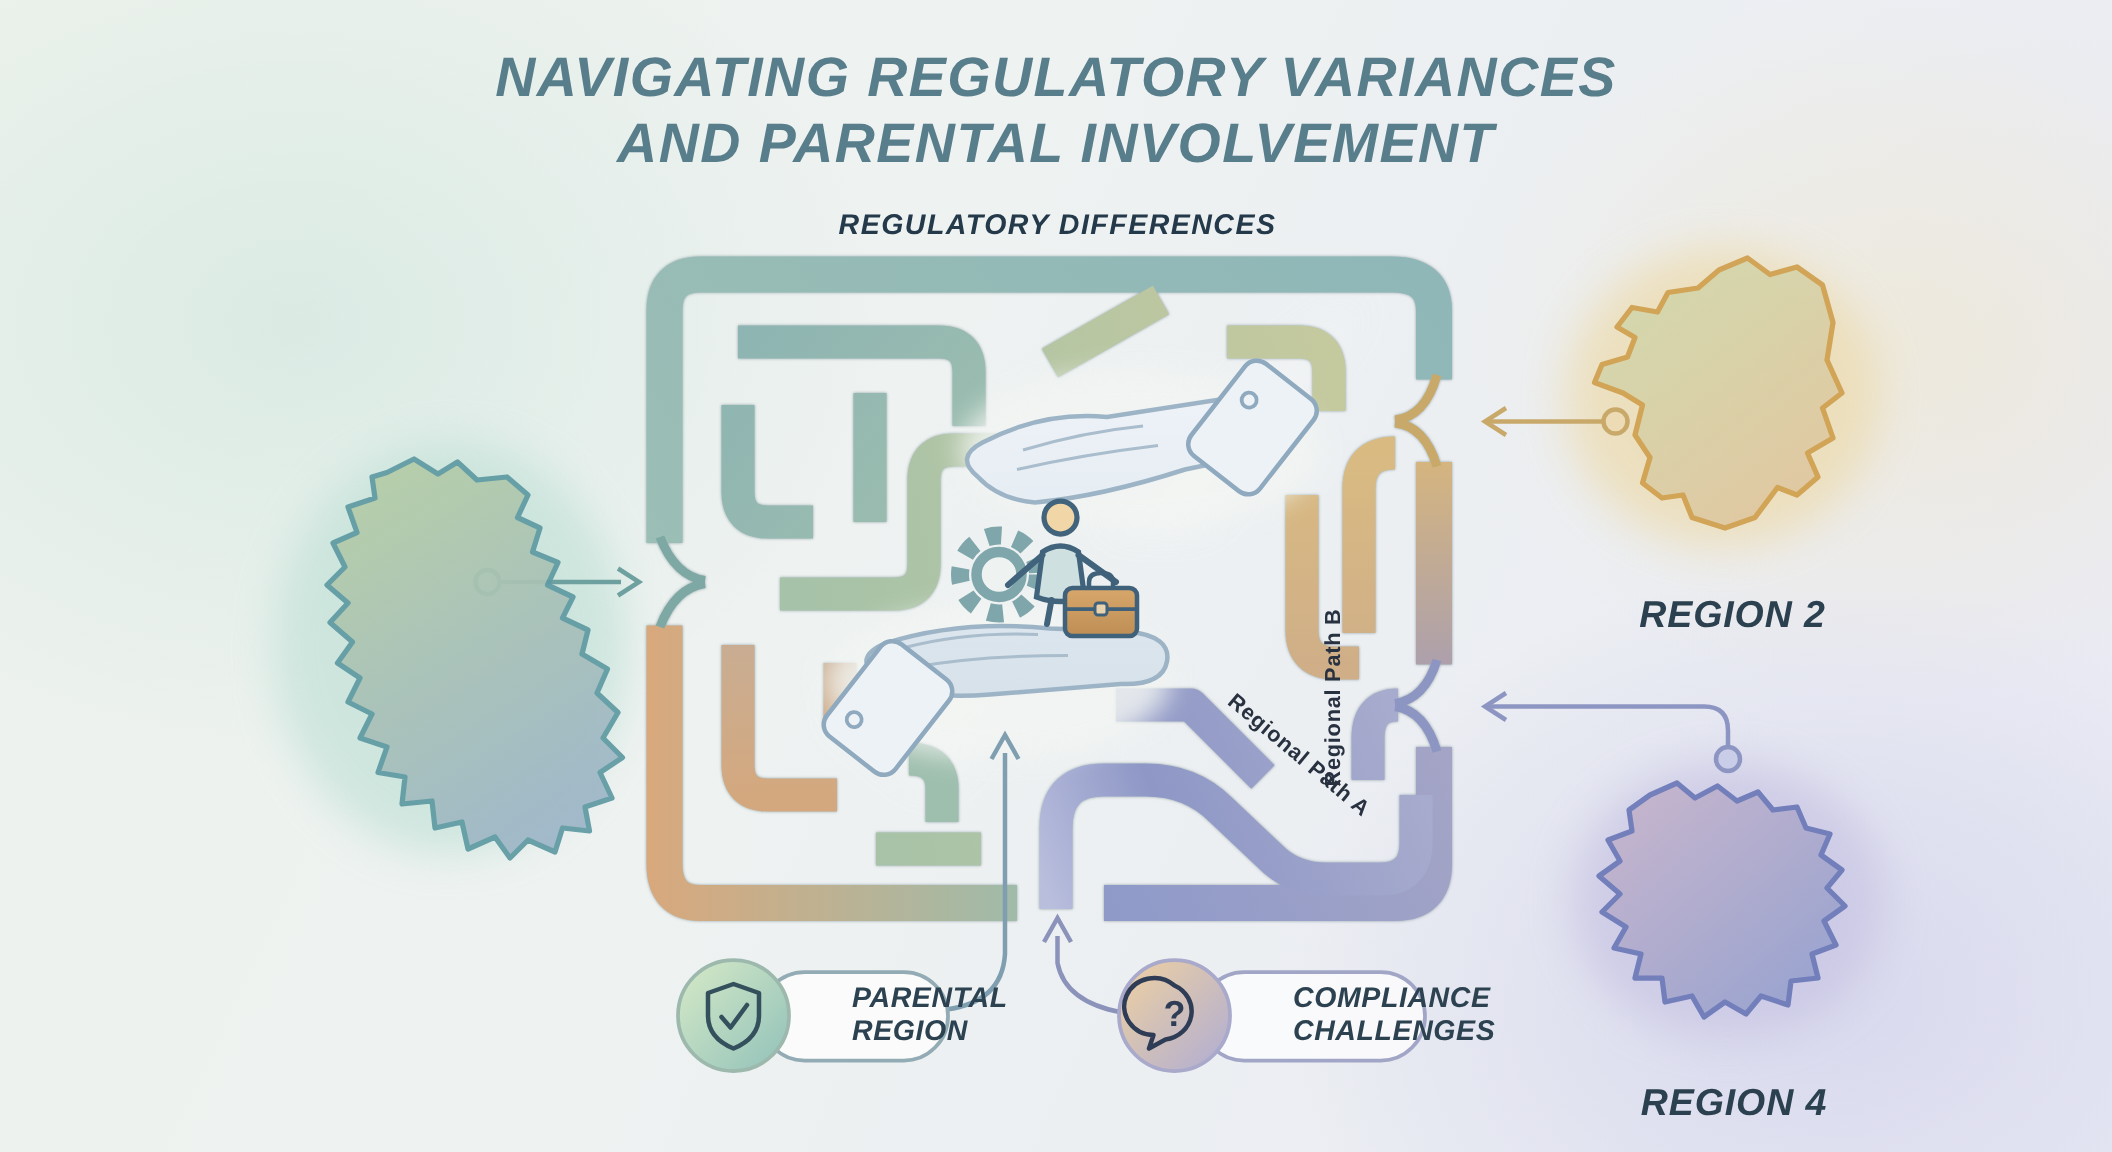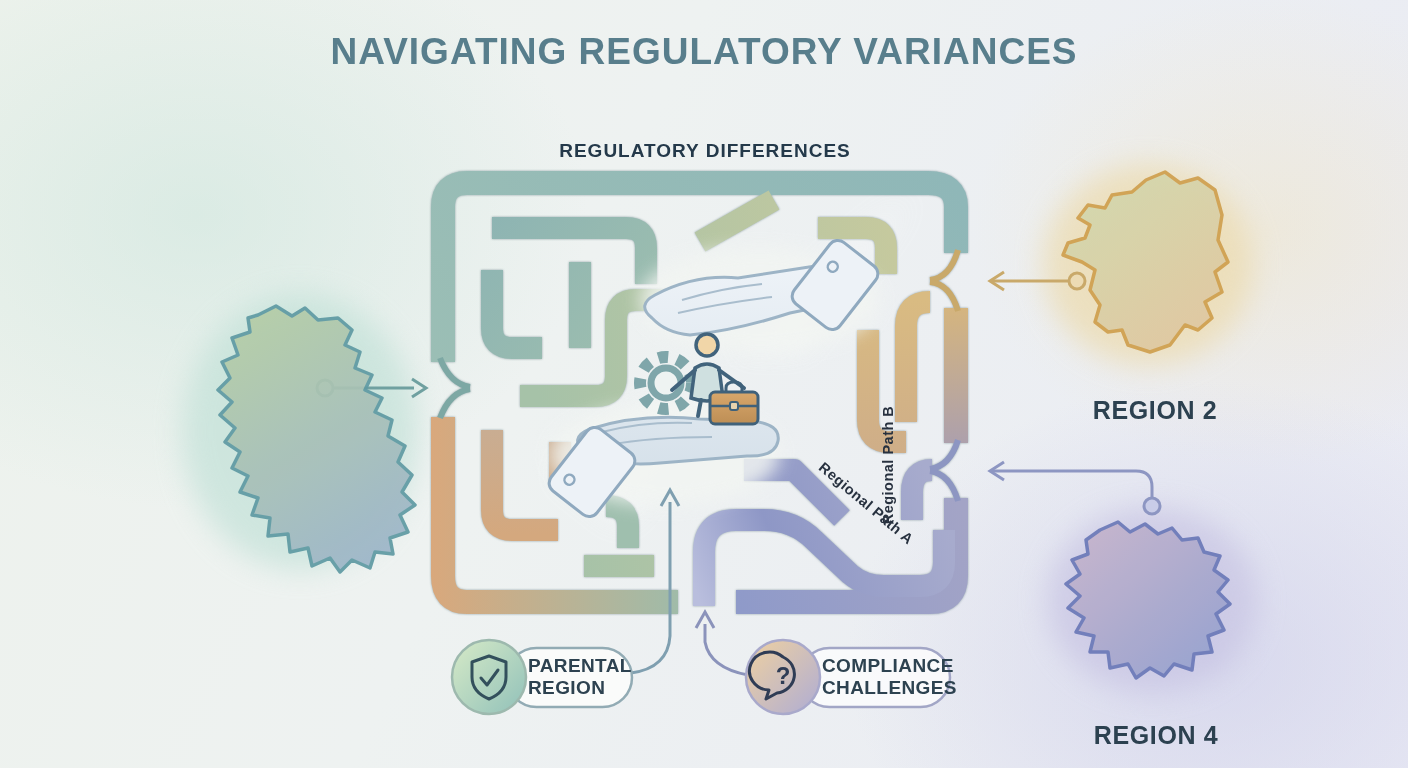--- a/index.html
+++ b/index.html
@@ -5,40 +5,40 @@
   html,body{margin:0;padding:0;}
   body{font-family:"Liberation Sans", sans-serif;}
   .canvas{
     position:relative;width:1408px;height:768px;overflow:hidden;
     background:linear-gradient(115deg,#edf2ec 0%,#eef2f1 40%,#e9eaf4 100%);
   }
   .tint{position:absolute;inset:0;pointer-events:none;}
   .tint-tl{background:radial-gradient(ellipse 560px 420px at 14% 28%, rgba(200,228,218,0.50), rgba(200,228,218,0) 70%);}
   .tint-r{background:radial-gradient(ellipse 420px 340px at 90% 30%, rgba(242,226,182,0.38), rgba(242,226,182,0) 70%);}
   .tint-br{background:radial-gradient(ellipse 520px 400px at 86% 86%, rgba(200,200,232,0.55), rgba(200,200,232,0) 70%);}
-  .abs{position:absolute;}
+  .abs{position:absolute;font-style:italic;}
   .title{
     left:0;top:30px;width:100%;text-align:center;
     color:#587e8c;font-size:37px;font-weight:700;letter-spacing:1px;line-height:1.18;
   }
   .maze-heading{
     left:440px;top:140px;width:530px;text-align:center;
     color:#24394a;font-size:19px;font-weight:600;letter-spacing:1px;
   }
   .center-label{
     left:727px;top:333px;color:#1d3345;font-size:20px;font-weight:700;
     letter-spacing:0.4px;line-height:23px;
   }
   .region-label{
     width:220px;text-align:center;color:#2c4150;font-size:25px;font-weight:700;letter-spacing:0.6px;margin-top:20px;
   }
   .region-label.r1{left:147px;top:494px;}
   .region-label.r2{left:1045px;top:376px;}
   .region-label.r3{left:1046px;top:701px;}
-  .badge-text{color:#2d4250;font-size:19px;font-weight:600;letter-spacing:0.4px;line-height:22px;}
+  .badge-text{color:#2d4250;font-size:19px;font-weight:600;letter-spacing:0.4px;line-height:22px;margin-left:40px;}
   .badge-text.parental{left:528px;top:655px;}
   .badge-text.compliance{left:822px;top:655px;}
   svg{position:absolute;left:0;top:0;}
   svg text{font-family:"Liberation Sans", sans-serif;}
   .maze-walls{filter:drop-shadow(0 0 1px rgba(70,100,110,0.55));}
   .soft{filter:blur(14px);opacity:0.65;}
   .halo{filter:blur(9px);opacity:0.85;}
 </style>
 </head>
 <body>
@@ -249,20 +249,21 @@
         <text x="783" y="684" text-anchor="middle" font-size="24" font-weight="700" fill="#2f3c55">?</text>
       </g>
     </g>
 
     <text transform="rotate(40 863 507)" x="863" y="507" text-anchor="middle" font-size="14.5" font-weight="600" fill="#27313f" letter-spacing="0.5">Regional Path A</text>
     <text transform="rotate(-90 893 465)" x="893" y="465" text-anchor="middle" font-size="14.5" font-weight="600" fill="#27313f" letter-spacing="0.5">Regional Path B</text>
   </svg>
 
   <div class="abs title">
     <div>NAVIGATING REGULATORY VARIANCES</div>
+    <div>AND PARENTAL INVOLVEMENT</div>
   </div>
 
   <div class="abs maze-heading">REGULATORY DIFFERENCES</div>
 
 
   <div class="abs region-label r2">REGION 2</div>
   <div class="abs region-label r3">REGION 4</div>
 
   <div class="abs badge-text parental">
     <div>PARENTAL</div>

